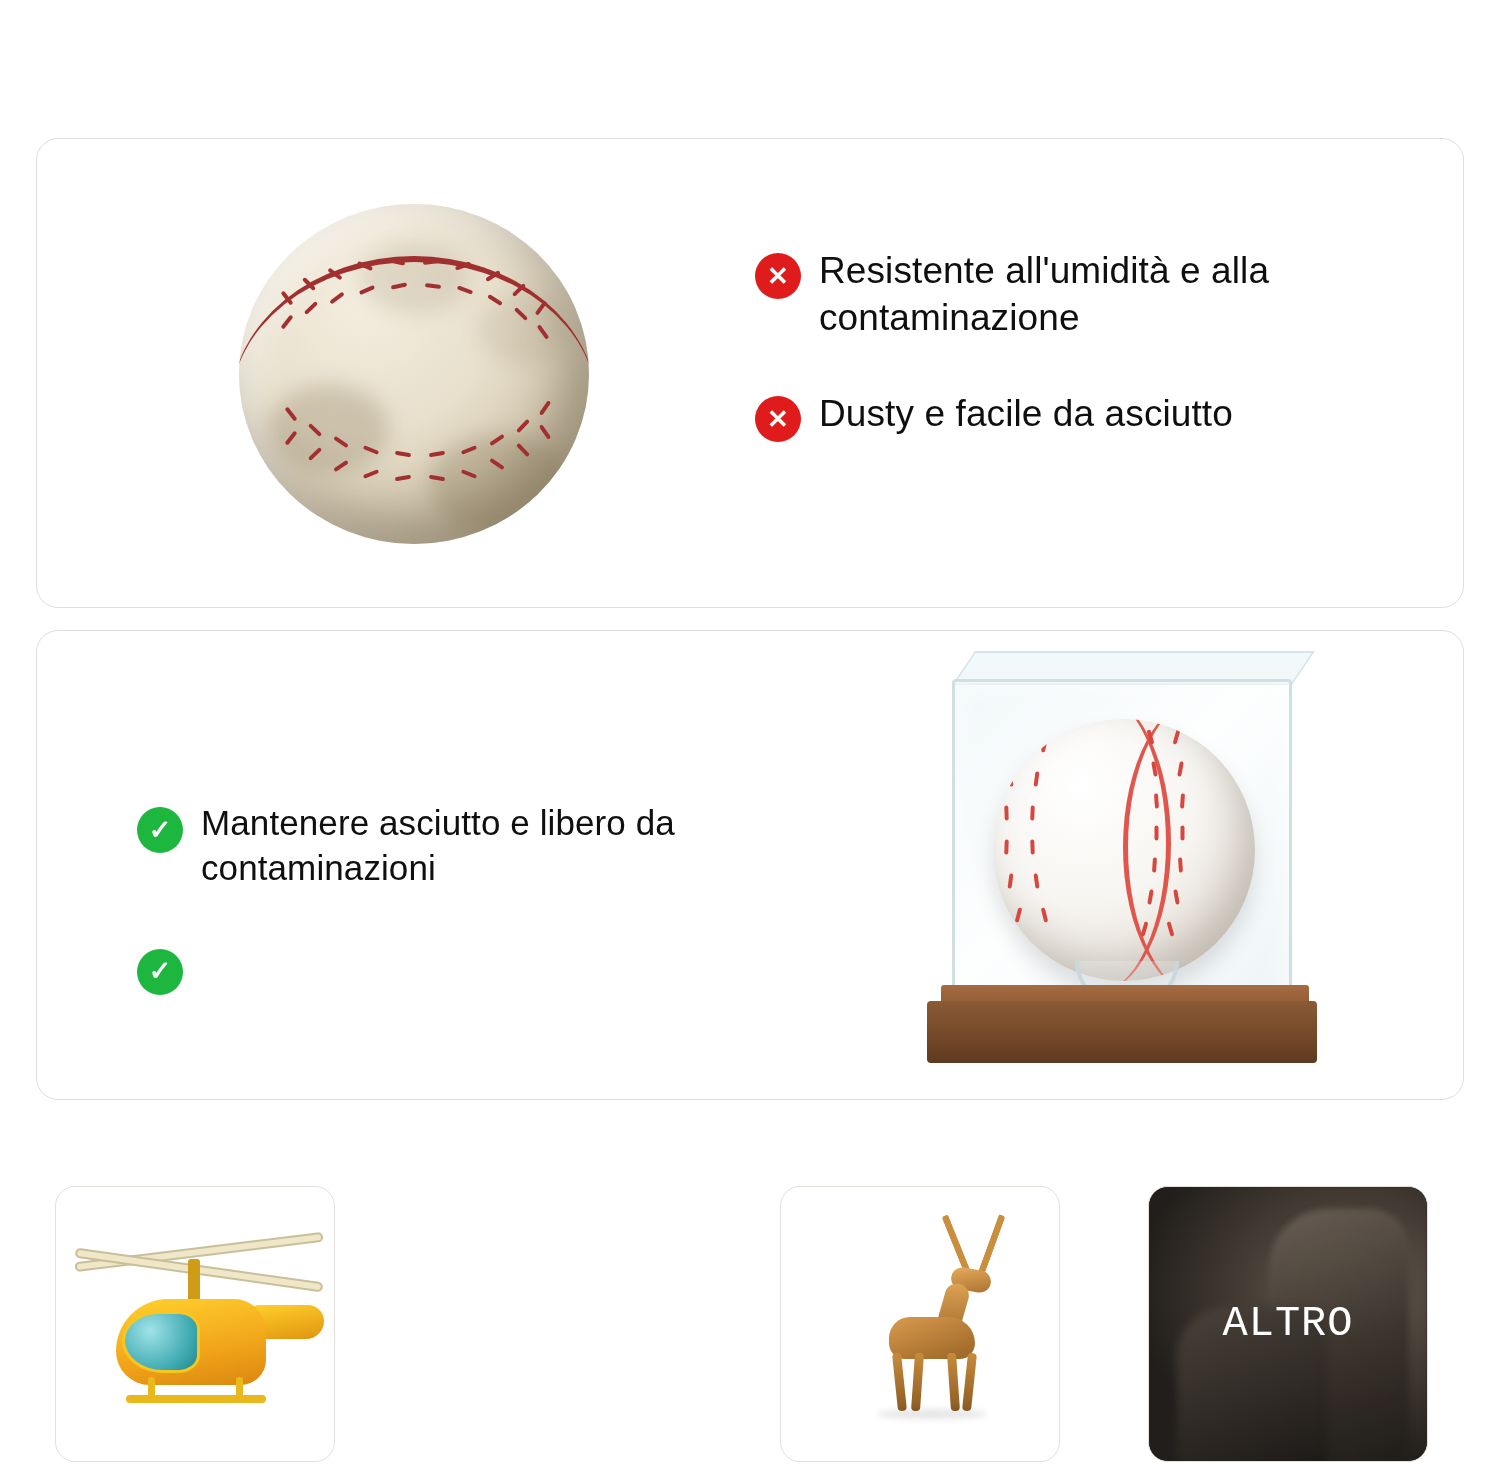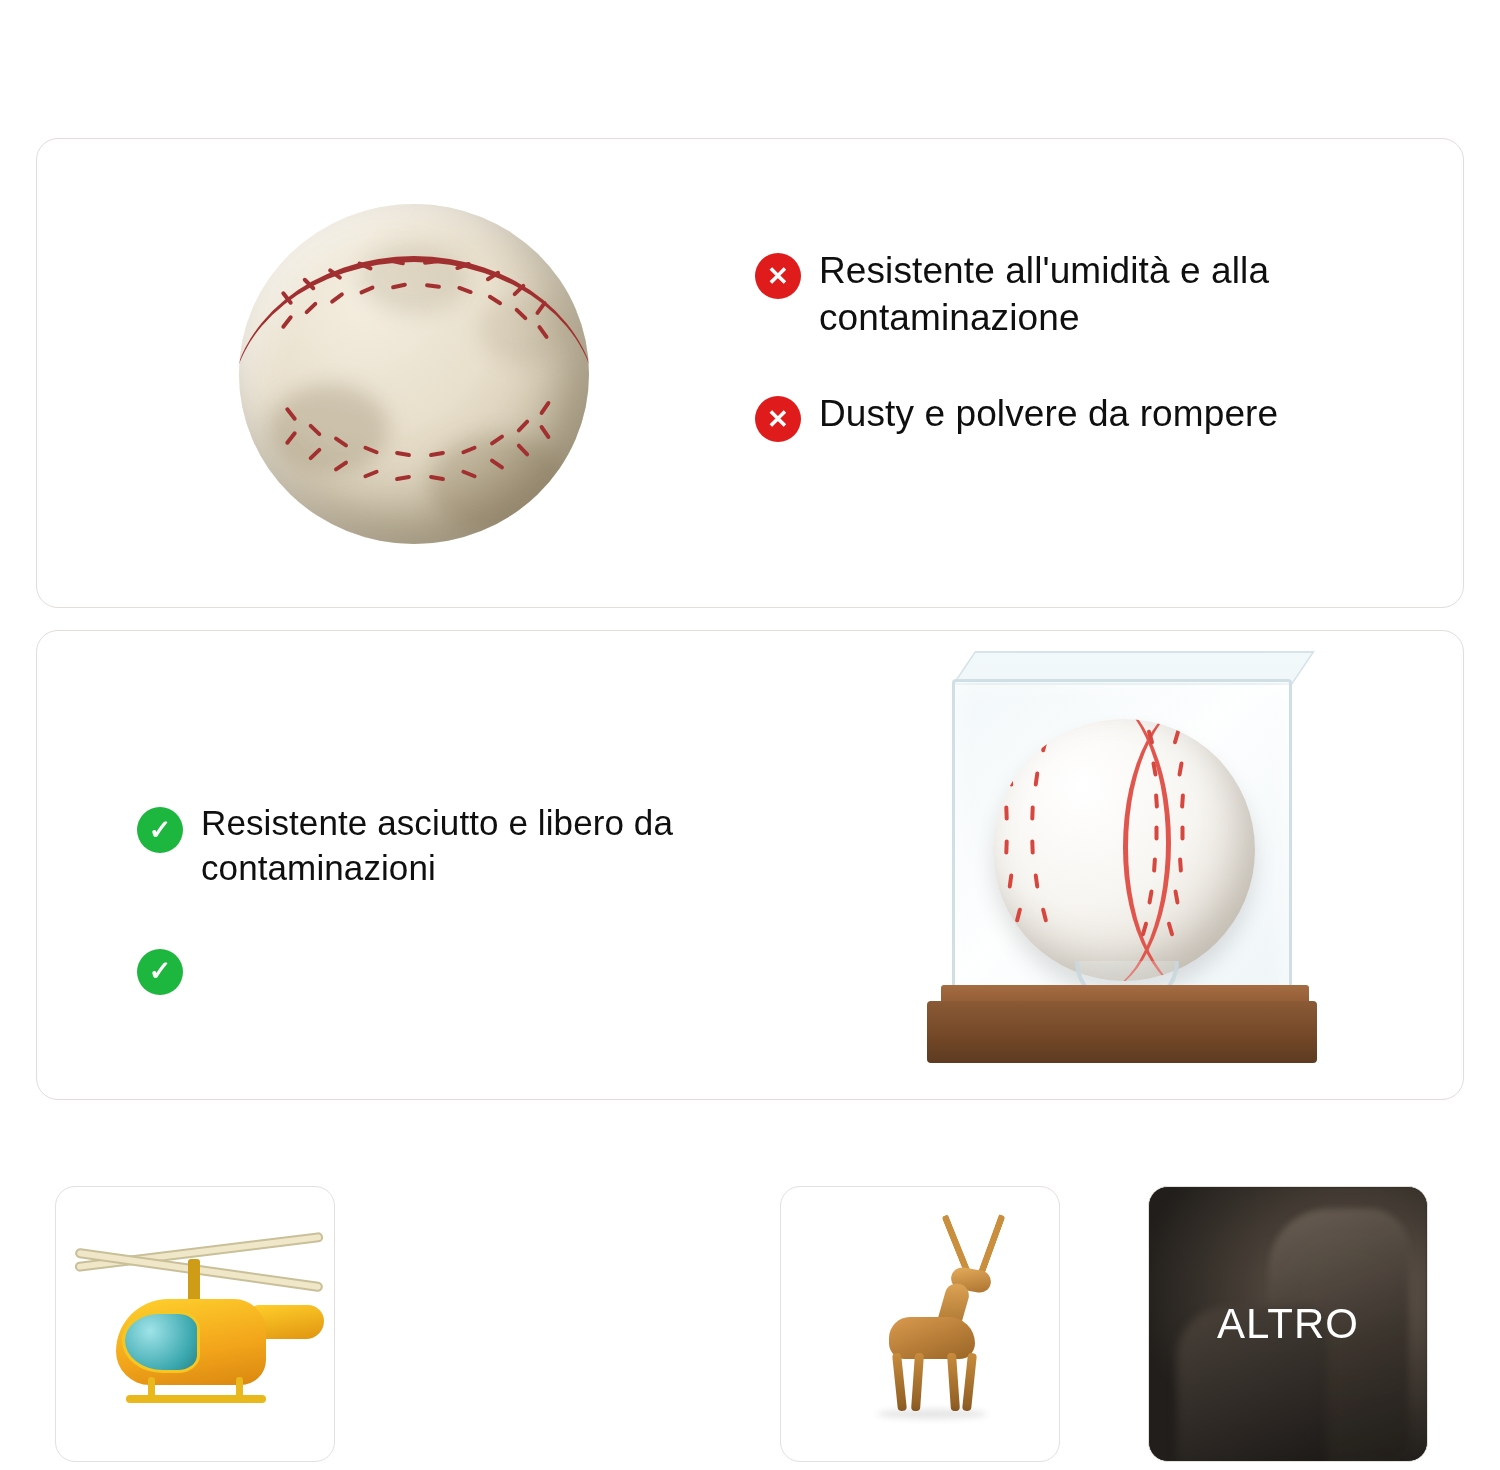--- a/index.html
+++ b/index.html
@@ -196,20 +196,21 @@
     position: absolute;
     left: 0; top: 1178px;
     width: 1500px; height: 292px;
   }
   .thumb {
     position: absolute;
     border: 1px solid #e4e0db;
     border-radius: 20px;
     background: #ffffff;
     overflow: hidden;
+    font-family: Liberation Mono, monospace;
   }
   #thumb-heli { left: 55px; top: 8px; width: 280px; height: 276px; }
   #thumb-deer { left: 780px; top: 8px; width: 280px; height: 276px; }
   #thumb-other { left: 1148px; top: 8px; width: 280px; height: 276px; background: #2a2724; }
 
   .other-label {
     position: absolute;
     left: 0; top: 0;
     width: 100%; height: 100%;
     display: flex;
@@ -422,31 +423,31 @@
       </div>
     </div>
 
     <div class="bullets" id="bullets-bad">
       <div class="bullet-row">
         <div class="bullet-icon icon-x">✕</div>
         <div class="bullet-text">Resistente all'umidità e alla contaminazione</div>
       </div>
       <div class="bullet-row">
         <div class="bullet-icon icon-x">✕</div>
-        <div class="bullet-text">Dusty e polvere da rompere</div>
+        <div class="bullet-text">Dusty e facile da asciutto</div>
       </div>
     </div>
   </div>
 
   <div class="card" id="card-good">
 
     <div class="bullets" id="bullets-good">
       <div class="bullet-row">
         <div class="bullet-icon icon-check">✓</div>
-        <div class="bullet-text">Resistente asciutto e libero da contaminazioni</div>
+        <div class="bullet-text">Mantenere asciutto e libero da contaminazioni</div>
       </div>
       <div class="bullet-row">
         <div class="bullet-icon icon-check">✓</div>
       </div>
     </div>
 
     <div class="case-wrap">
       <div class="case-top-face"></div>
       <div class="case-box"></div>
 

